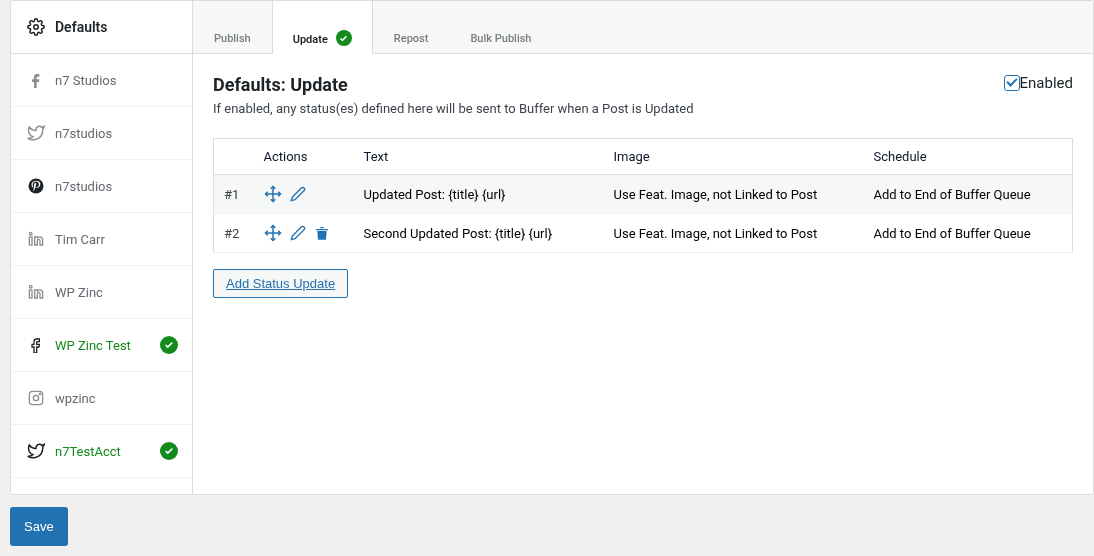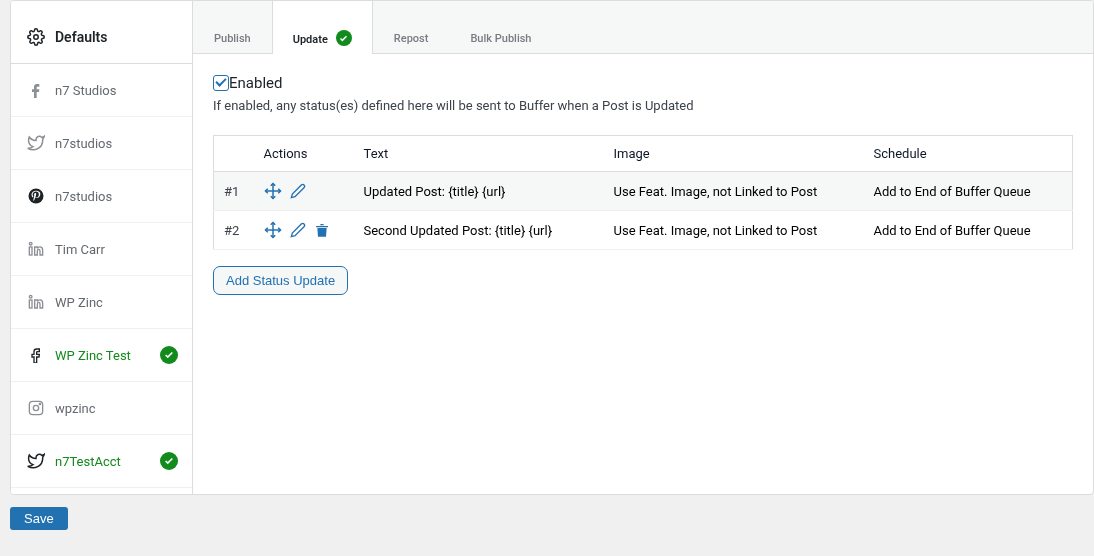--- a/index.html
+++ b/index.html
@@ -37,21 +37,20 @@
       color: #646970;
       font-size: 13px;
       cursor: pointer;
       position: relative;
     }
     .sb-item.header {
       color: #1d2327;
       font-weight: 600;
       font-size: 14px;
       border-bottom: 1px solid #dcdcde;
-      margin-top: 10px;
     }
     .sb-item.active { color: #128a1c; }
     .sb-item svg { flex: 0 0 18px; }
     .sb-check {
       position: absolute;
       right: 14px;
       width: 18px; height: 18px;
       background: #128a1c;
       border-radius: 50%;
       display: flex; align-items: center; justify-content: center;
@@ -121,28 +120,29 @@
     .row-actions { display: flex; gap: 8px; align-items: center; }
     .row-actions svg { cursor: pointer; }
     .idx { color: #3c434a; }
     .add-btn {
       margin-top: 16px;
       display: inline-block;
       padding: 6px 12px;
       border: 1px solid #2271b1;
       color: #2271b1;
       background: #f6f7f7;
-      border-radius: 7px;
+      border-radius: 2px;
       font-size: 13px;
       cursor: pointer;
+      text-decoration: underline;
     }
     .save-row { margin-top: 12px; }
     .save-btn {
       background: #2271b1; color: #fff; border: none;
-      padding: 4px 14px; border-radius: 3px; font-size: 13px;
+      padding: 12px 14px; border-radius: 3px; font-size: 13px;
       cursor: pointer;
     }
     .col-idx { width: 40px; }
     .col-act { width: 100px; }
     .col-txt { width: 250px; }
     .col-img { width: 260px; }
   </style>
 </head>
 <body>
 
@@ -248,20 +248,21 @@
         <div class="tab">
             <span>Repost</span>
           </div>
         <div class="tab">
             <span>Bulk Publish</span>
           </div>
       </div>
 
       <div class="content">
         <div class="hdr">
+          <h2>Defaults: Update</h2>
           <label class="enable">
             <input type="checkbox" checked="" style="">
             <span>Enabled</span>
           </label>
         </div>
         <p class="desc">If enabled, any status(es) defined here will be sent to Buffer when a Post is Updated</p>
 
         <table>
           <thead>
             <tr>

